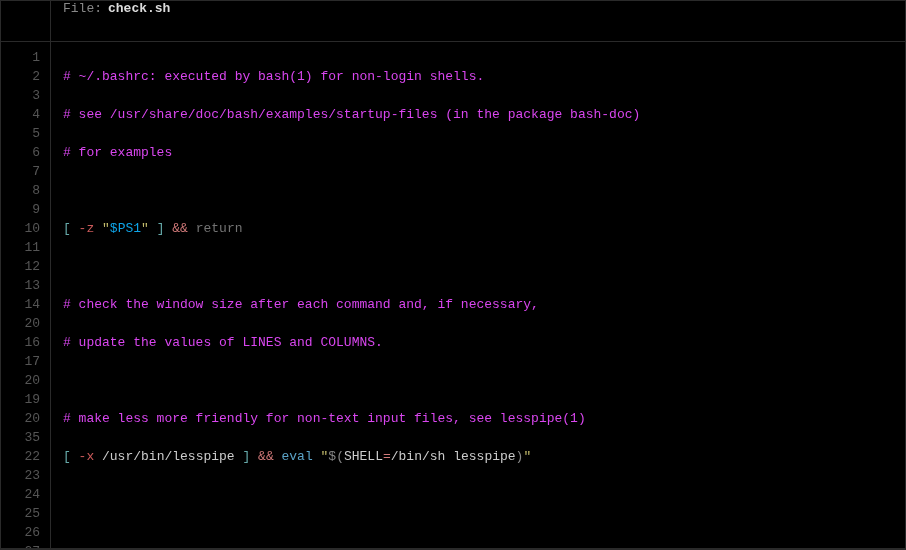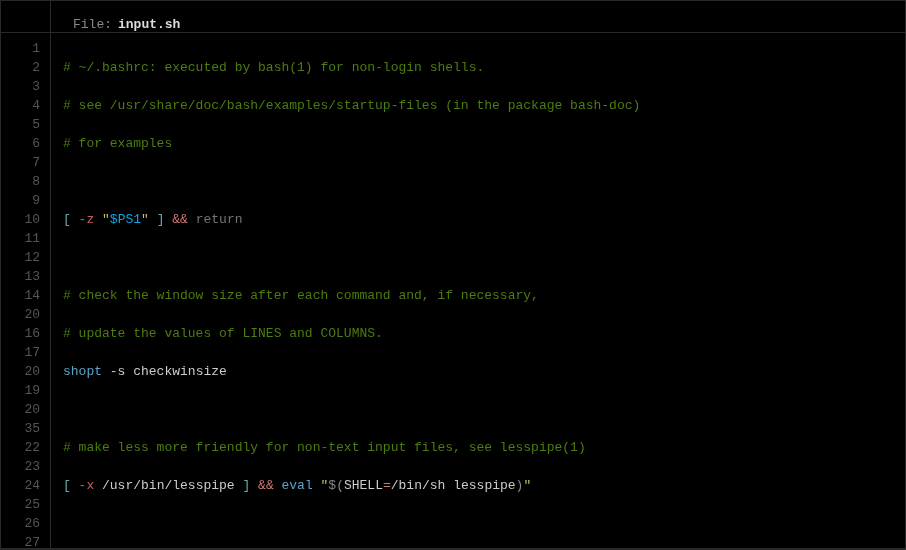--- a/index.html
+++ b/index.html
@@ -18,23 +18,22 @@
     }
     .container {
       display: flex;
       flex-direction: column;
       height: 100%;
       border: 1px solid #2a2a2a;
     }
     .header {
       display: flex;
       border-bottom: 1px solid #2a2a2a;
-      height: 32px;
-      align-items: flex-end;
-      gap: 10px;
+      height: 41px;
+      align-items: flex-start;
     }
     .gutter-spacer {
       width: 50px;
       border-right: 1px solid #2a2a2a;
       height: 100%;
     }
     .file-header {
       padding: 0 12px;
       display: flex;
       align-items: center;
@@ -69,40 +68,40 @@
       overflow: auto;
     }
     .footer {
       border-top: 1px solid #2a2a2a;
       height: 0;
     }
     .line {
       display: block;
       height: 19px;
     }
-    .tok-comment { color: #4d7c0f; }
+    .tok-comment { color: #d946ef; }
     .tok-bracket { color: #6aa; }
     .tok-option { color: #cc5a5a; }
     .tok-string { color: #c3bb6b; }
     .tok-var { color: #0ea5e9; }
     .tok-punct { color: #888; }
     .tok-op { color: #d27a7a; }
     .tok-builtin { color: #5ba3c7; }
     .tok-keyword { color: #737373; }
     .tok-text { color: #ccc; }
   </style>
 </head>
 <body>
 
 <div class="container">
   <div class="header">
     <div class="gutter-spacer"></div>
     <div class="file-header">
       <span class="file-label">File:</span>
-      <span class="file-name">input.sh</span>
+      <span class="file-name">check.sh</span>
     </div>
   </div>
   <div class="editor-area">
     <div class="gutter" id="gutter">
         <div>1</div>
         <div>2</div>
         <div>3</div>
         <div>4</div>
         <div>5</div>
         <div>6</div>
@@ -130,21 +129,20 @@
       </div>
     <div class="code-content">
 <span class="line"><span class="tok-comment"># ~/.bashrc: executed by bash(1) for non-login shells.</span></span>
 <span class="line"><span class="tok-comment"># see /usr/share/doc/bash/examples/startup-files (in the package bash-doc)</span></span>
 <span class="line"><span class="tok-comment"># for examples</span></span>
 <span class="line"></span>
 <span class="line"><span class="tok-bracket">[ </span><span class="tok-option">-z</span><span class="tok-string"> "</span><span class="tok-var">$PS1</span><span class="tok-string">" </span><span class="tok-bracket">]</span><span> </span><span class="tok-op">&amp;&amp;</span><span> </span><span class="tok-keyword">return</span></span>
 <span class="line"></span>
 <span class="line"><span class="tok-comment"># check the window size after each command and, if necessary,</span></span>
 <span class="line"><span class="tok-comment"># update the values of LINES and COLUMNS.</span></span>
-<span class="line"><span class="tok-builtin">shopt</span><span class="tok-text"> -s checkwinsize</span></span>
 <span class="line"></span>
 <span class="line"><span class="tok-comment"># make less more friendly for non-text input files, see lesspipe(1)</span></span>
 <span class="line"><span class="tok-bracket">[ </span><span class="tok-option">-x</span><span class="tok-text"> /usr/bin/lesspipe </span><span class="tok-bracket">]</span><span> </span><span class="tok-op">&amp;&amp;</span><span> </span><span class="tok-builtin">eval</span><span class="tok-string"> "</span><span class="tok-punct">$(</span><span class="tok-text">SHELL</span><span class="tok-op">=</span><span class="tok-text">/bin/sh lesspipe</span><span class="tok-punct">)</span><span class="tok-string">"</span></span>
 <span class="line"></span>
 
 
 
 
 
 

